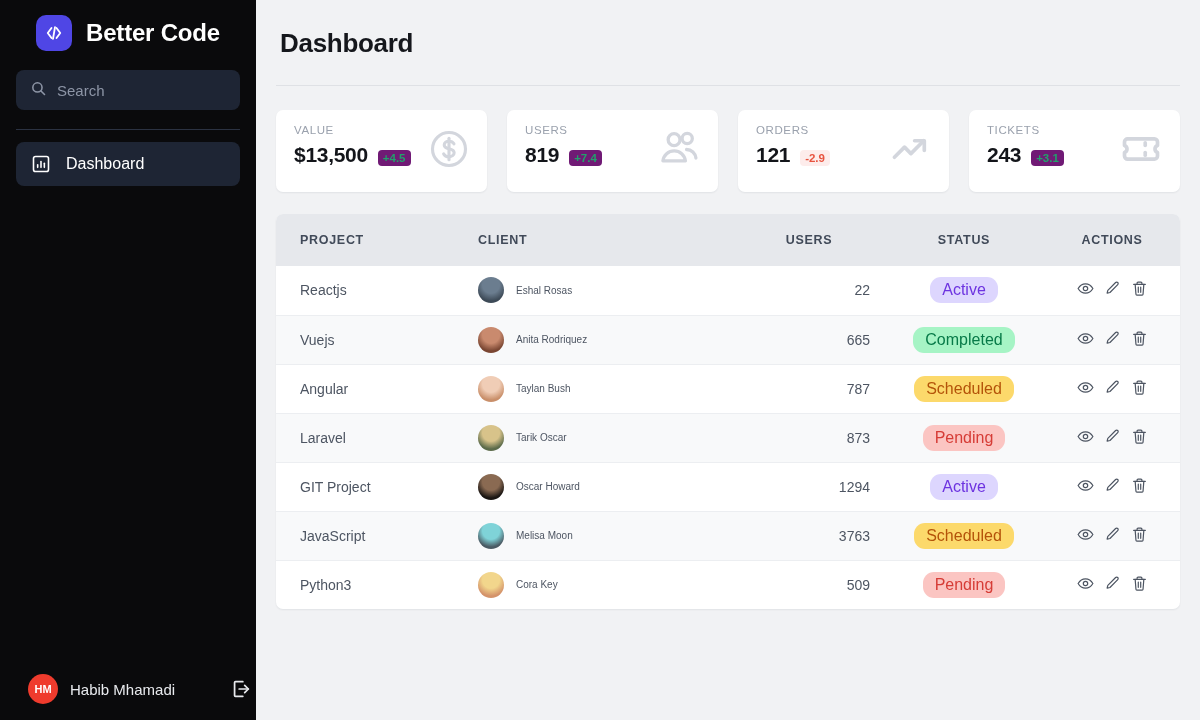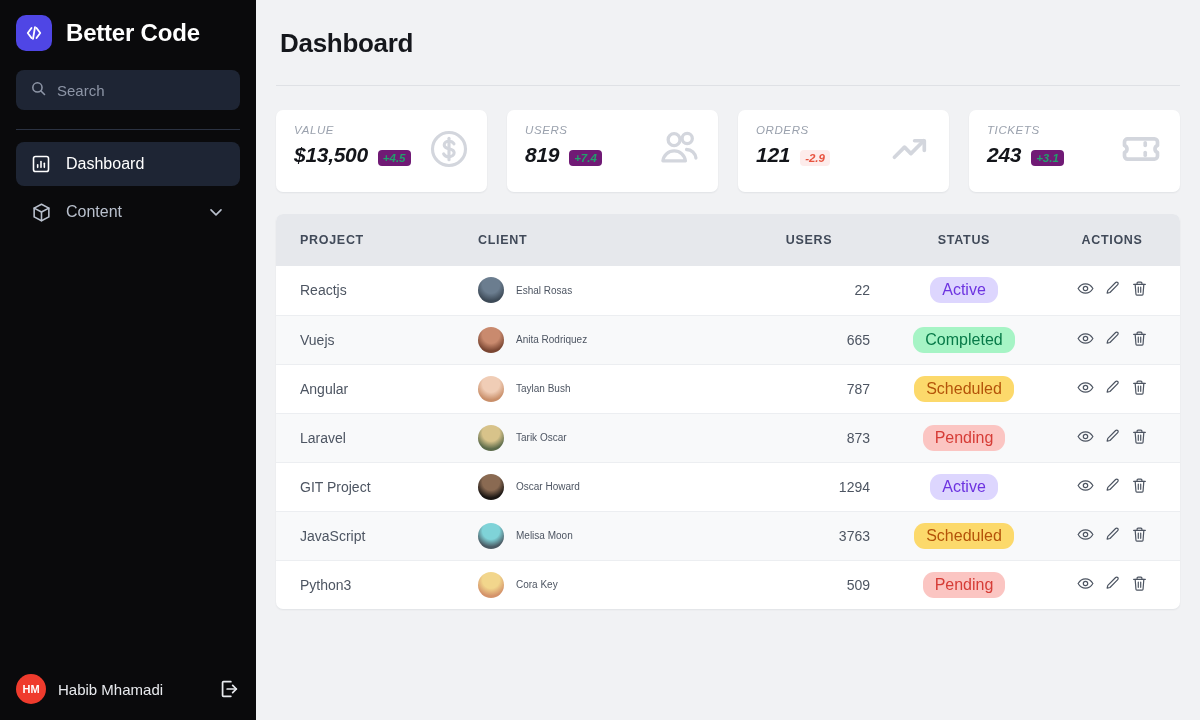--- a/index.html
+++ b/index.html
@@ -16,20 +16,21 @@
     width: 256px; height: 720px;
     background: #0a0a0c;
     display: flex; flex-direction: column;
     flex: 0 0 256px;
     position: relative;
   }
   .brand {
     display: flex; align-items: center; gap: 14px;
     padding: 12px 16px 0 16px;
     height: 54px;
+    justify-content: center;
   }
   .brand-logo {
     width: 36px; height: 36px; border-radius: 10px;
     background: #4f46e5;
     display: flex; align-items: center; justify-content: center;
     flex: 0 0 36px;
   }
   .brand-logo svg { display: block; }
   .brand-name {
     color: #ffffff; font-size: 24px; font-weight: bold;
@@ -58,21 +59,21 @@
     display: flex; align-items: center; gap: 14px;
     padding: 0 14px; cursor: pointer;
   }
   .nav-item.active { background: #1e2534; }
   .nav-label { font-size: 16px; color: #b9c0cd; white-space: nowrap; }
   .nav-item.active .nav-label { color: #ffffff; }
   .nav-icon { width: 22px; height: 22px; flex: 0 0 22px; display:flex; align-items:center; justify-content:center; }
   .nav-chevron { margin-left: auto; display: flex; align-items: center; }
 
   .sidebar-footer {
-    position: absolute; left: 0; bottom: 0;
+    position: absolute; left: 12px; bottom: 0;
     width: 256px; height: 62px;
     display: flex; align-items: center; gap: 12px;
     padding: 0 16px;
   }
   .avatar-initials {
     width: 30px; height: 30px; border-radius: 50%;
     background: #ef3b2d; color: #fff;
     font-size: 11px; font-weight: bold;
     display: flex; align-items: center; justify-content: center;
     flex: 0 0 30px;
@@ -89,21 +90,20 @@
   .title-divider { height: 1px; background: #dfe1e5; margin: 26px 0 0 0; }
 
   
   .cards { display: flex; gap: 20px; margin-top: 24px; }
   .card {
     flex: 1; height: 82px; background: #ffffff;
     border-radius: 7px; box-shadow: 0 1px 2px rgba(16,24,40,0.07);
     padding: 14px 18px 0 18px;
     display: flex; justify-content: space-between; align-items: flex-start;
     position: relative;
-    font-style: italic;
   }
   .card-label {
     font-size: 11.5px; color: #9aa1ad; letter-spacing: 0.6px;
     text-transform: uppercase;
   }
   .card-valrow { display: flex; align-items: baseline; gap: 10px; margin-top: 7px; }
   .card-value { font-size: 21px; font-weight: bold; color: #13151a; letter-spacing: -0.3px; }
   .card-delta {
     font-size: 11.5px; font-weight: bold; padding: 2px 5px; border-radius: 4px;
   }
@@ -189,35 +189,20 @@
           <svg width="20" height="20" viewBox="0 0 24 24" fill="none" stroke="#ffffff" stroke-width="1.9" stroke-linecap="round" stroke-linejoin="round">
             <rect x="3" y="3" width="18" height="18" rx="2.5"></rect>
             <line x1="8" y1="16" x2="8" y2="13"></line>
             <line x1="12" y1="16" x2="12" y2="9"></line>
             <line x1="16" y1="16" x2="16" y2="11"></line>
           </svg>
         </span>
         <span class="nav-label">Dashboard</span>
       </div>
 
-      <div class="nav-item">
-        <span class="nav-icon">
-          <svg width="21" height="21" viewBox="0 0 24 24" fill="none" stroke="#b9c0cd" stroke-width="1.8" stroke-linecap="round" stroke-linejoin="round">
-            <path d="M12 2.6 20.4 7v10L12 21.4 3.6 17V7z"></path>
-            <path d="M3.6 7 12 11.5 20.4 7"></path>
-            <line x1="12" y1="11.5" x2="12" y2="21.4"></line>
-          </svg>
-        </span>
-        <span class="nav-label">Content</span>
-        <span class="nav-chevron">
-          <svg width="20" height="20" viewBox="0 0 24 24" fill="none" stroke="#b9c0cd" stroke-width="2" stroke-linecap="round" stroke-linejoin="round">
-            <polyline points="6 9.5 12 15.5 18 9.5"></polyline>
-          </svg>
-        </span>
-      </div>
 
     </nav>
 
     <div class="sidebar-footer">
       <div class="avatar-initials">HM</div>
       <div class="user-name">Habib Mhamadi</div>
       <div class="logout-btn">
         <svg width="22" height="22" viewBox="0 0 24 24" fill="none" stroke="#e8eaee" stroke-width="1.9" stroke-linecap="round" stroke-linejoin="round">
           <path d="M14 4H6a1 1 0 0 0-1 1v14a1 1 0 0 0 1 1h8"></path>
           <polyline points="16 8 20 12 16 16"></polyline>

